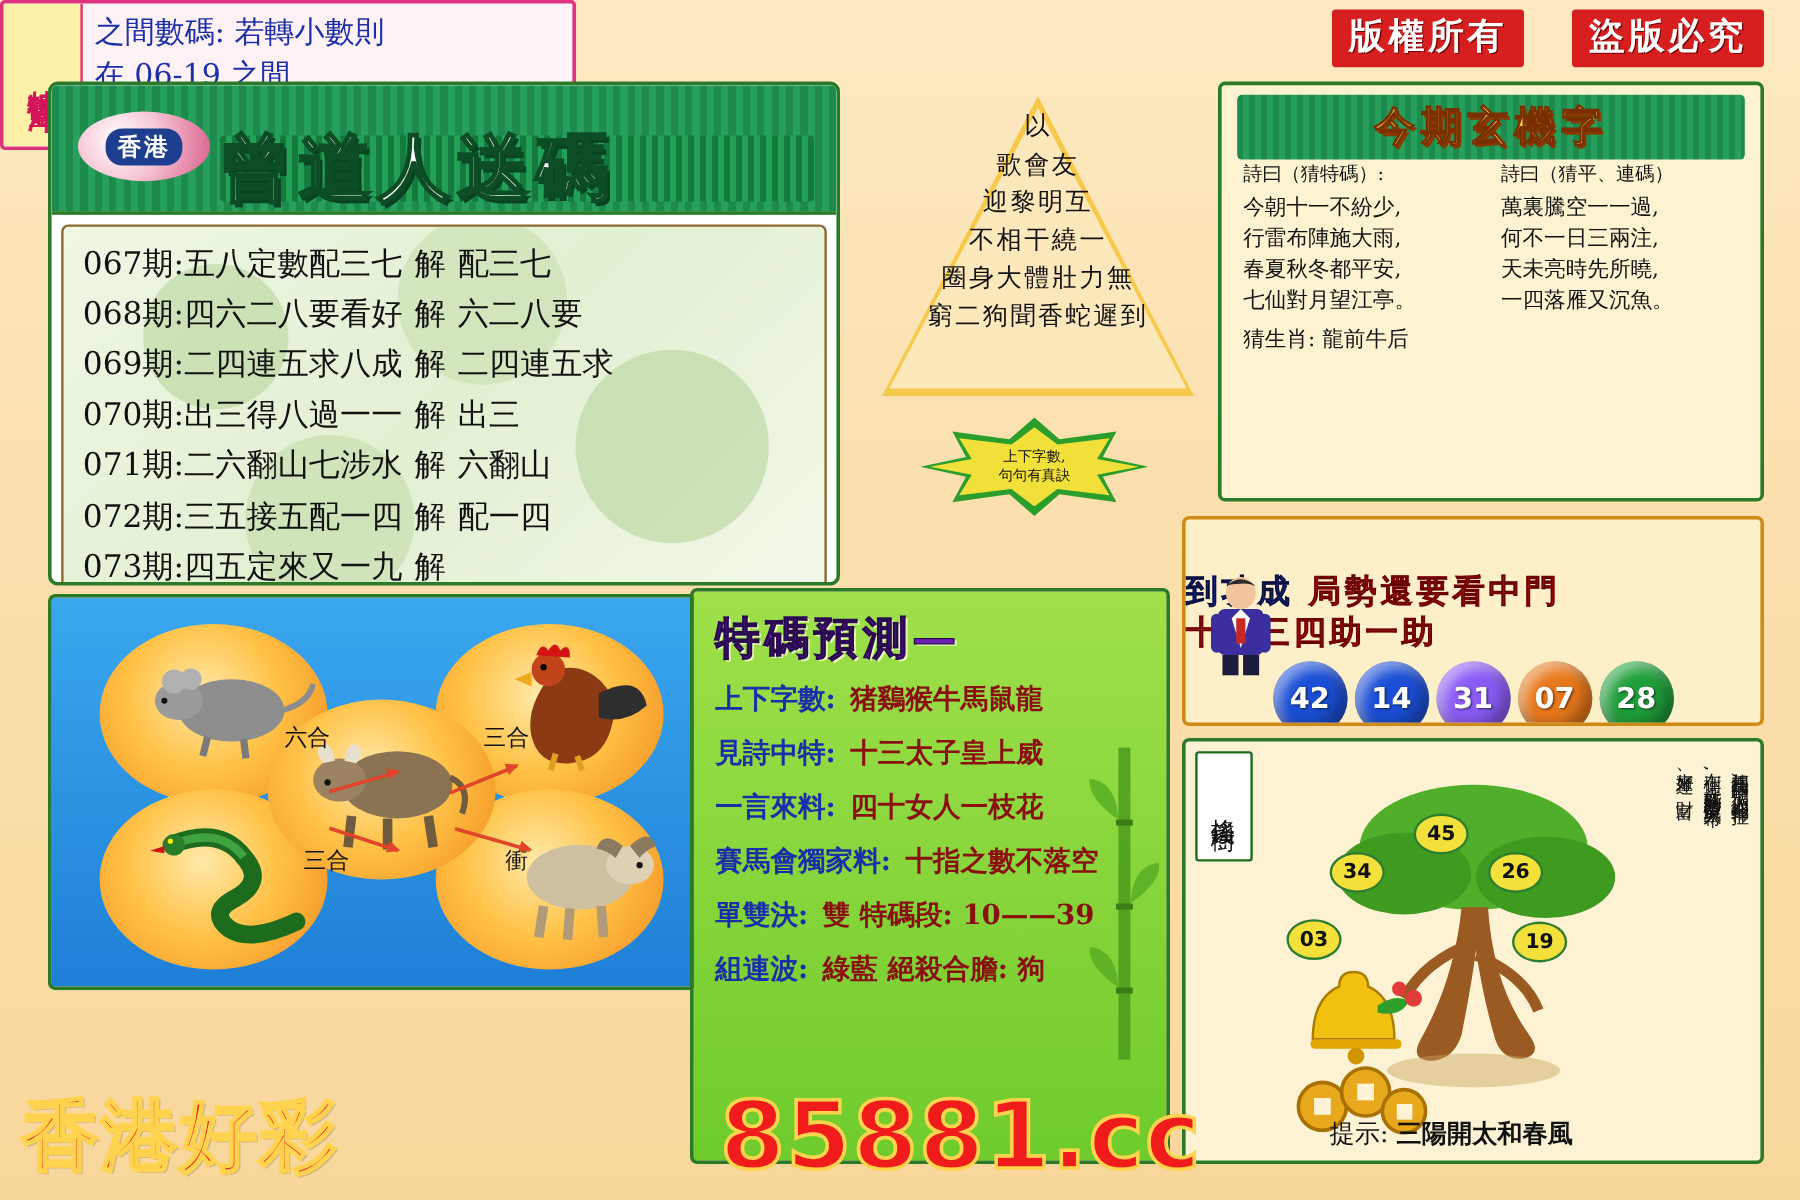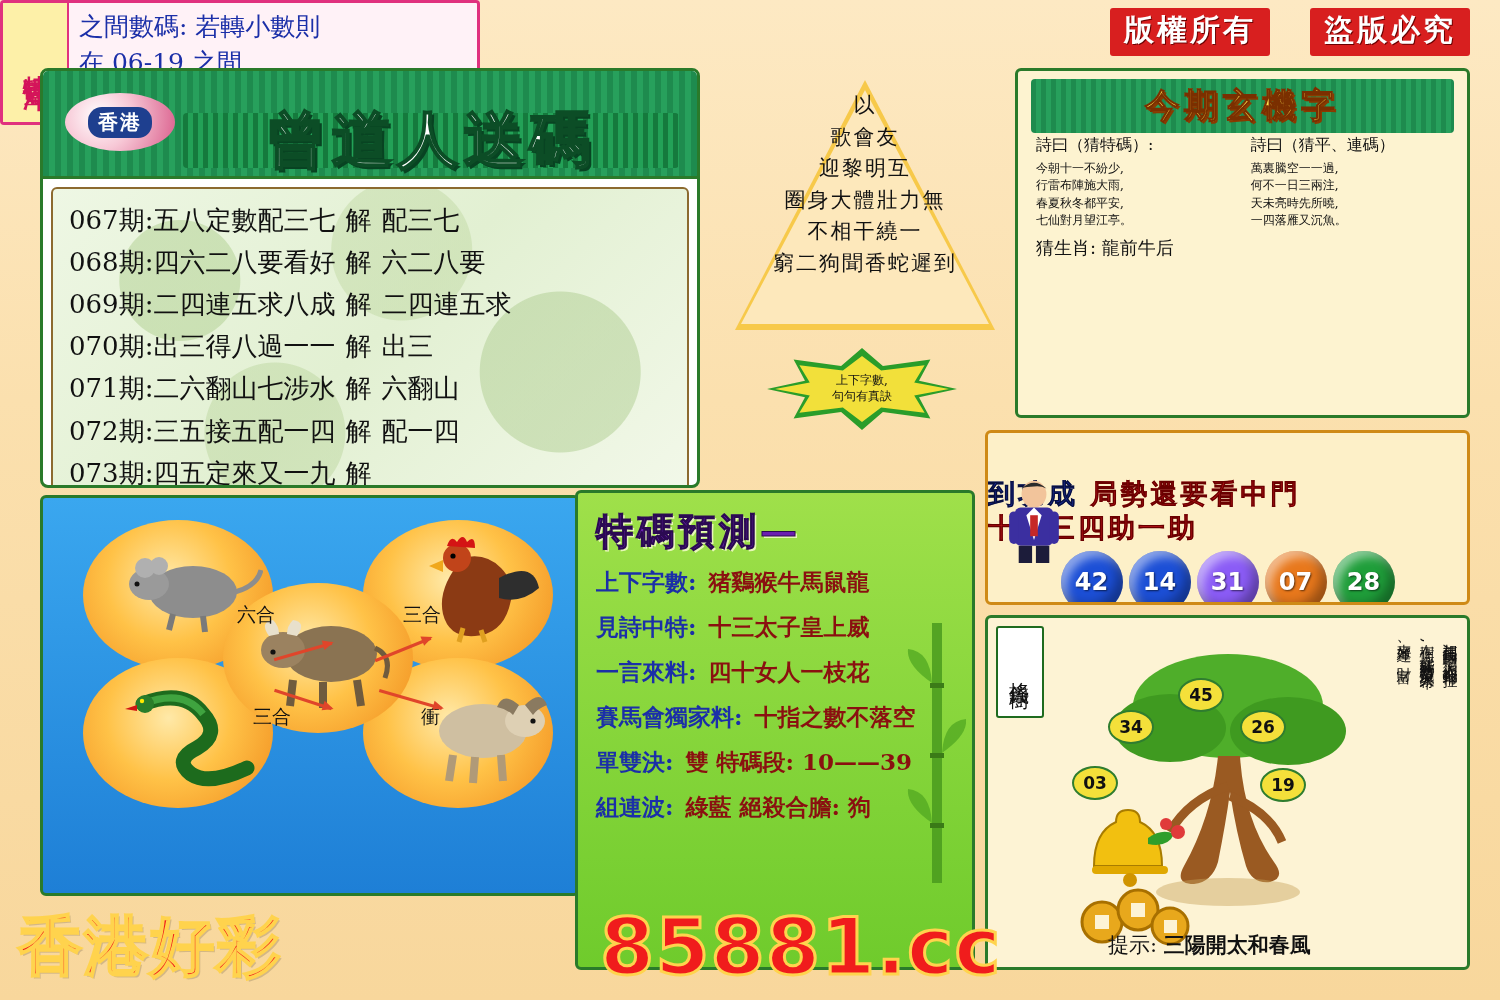--- a/index.html
+++ b/index.html
@@ -45,21 +45,21 @@
     position:relative; height:108px;
     background:
       repeating-linear-gradient(90deg,#1e8b4e 0 6px,#27a05c 6px 12px);
     border-bottom:3px solid #2a7a2a;
     background-color:#e9f7ea;
   }
   .banner-inner{
     position:absolute; left:140px; top:10px; right:18px; bottom:8px;
     background:repeating-linear-gradient(90deg,#157a3d 0 5px,#23a157 5px 10px);
     border-radius:4px;
-    display:flex; align-items:center; justify-content:center;margin-top:32px;
+    display:flex; align-items:center; justify-content:flex-start;margin-top:32px;
   }
   .banner-title {
     font-size:60px; font-weight:bold; color:#ffffff;
     -webkit-text-stroke:2px #0c4d26;
     letter-spacing:6px;
     font-family:"DejaVu Serif", serif;
     text-shadow:3px 3px 0 #084322;
   }
   .hk-badge{
     position:absolute; left:22px; top:22px;
@@ -186,21 +186,21 @@
   .c-br{ right:22px; top:78px;}
 
   .xj-poem{
     position:relative;
     display:flex; justify-content:space-between;
     padding:2px 18px 0 18px;
     font-family:"DejaVu Serif", serif;
   }
   .xj-col{ width:48%; }
   .xj-col .hd{ font-size:16px; color:#111; margin-bottom:4px; }
-  .xj-col .ln{ font-size:12px; color:#111; line-height:1.45; }
+  .xj-col .ln{ font-size:18px; color:#111; line-height:1.45; }
   .xj-foot{
     display:flex; justify-content:space-between;
     padding:6px 18px 0 18px;
     font-family:"DejaVu Serif", serif; font-size:18px; color:#111;
   }
 
   
   #ballsBox{
     left:985px; top:430px; width:485px; height:175px;
     background:#fdf0c8;
@@ -227,21 +227,21 @@
     width:62px; height:62px; border-radius:50%;
     display:flex; align-items:center; justify-content:center;
     font-family:"DejaVu Sans", sans-serif;
     font-size:24px; font-weight:bold; color:#fff;
     text-shadow:1px 1px 2px rgba(0,0,0,.6);
     box-shadow:inset -6px -8px 12px rgba(0,0,0,.35), inset 6px 6px 10px rgba(255,255,255,.5);
   }
 
   
   #zodiac{
-    left:40px; top:495px; width:540px; height:401px;
+    left:40px; top:495px; width:540px; height:330px;
     background:linear-gradient(180deg,#3aa7ef 0%, #1e7fd6 100%);
     border:3px solid #2a7a2a; border-radius:6px;
     overflow:hidden;
   }
   .blob{
     position:absolute;
     background:radial-gradient(circle at 45% 40%, #ffe9a8 0%, #ffc247 45%, #f08a1c 100%);
     border-radius:50%;
     filter:blur(0.3px);
   }
@@ -403,22 +403,22 @@
       </div>
     </div>
   </div>
 
   <div id="triBox">
     <div class="tri-shape"></div>
     <div class="tri-text">
       <div>以</div>
       <div>歌會友</div>
       <div>迎黎明互</div>
+      <div>不相干繞一</div>
       <div>圈身大體壯力無</div>
-      <div>不相干繞一</div>
       <div>窮二狗聞香蛇遲到</div>
     </div>
     <div class="star-box">
       <div class="star"></div>
       <div class="star-inner">
         <span>上下字數,</span>
         <span>句句有真訣</span>
       </div>
     </div>
   </div>

